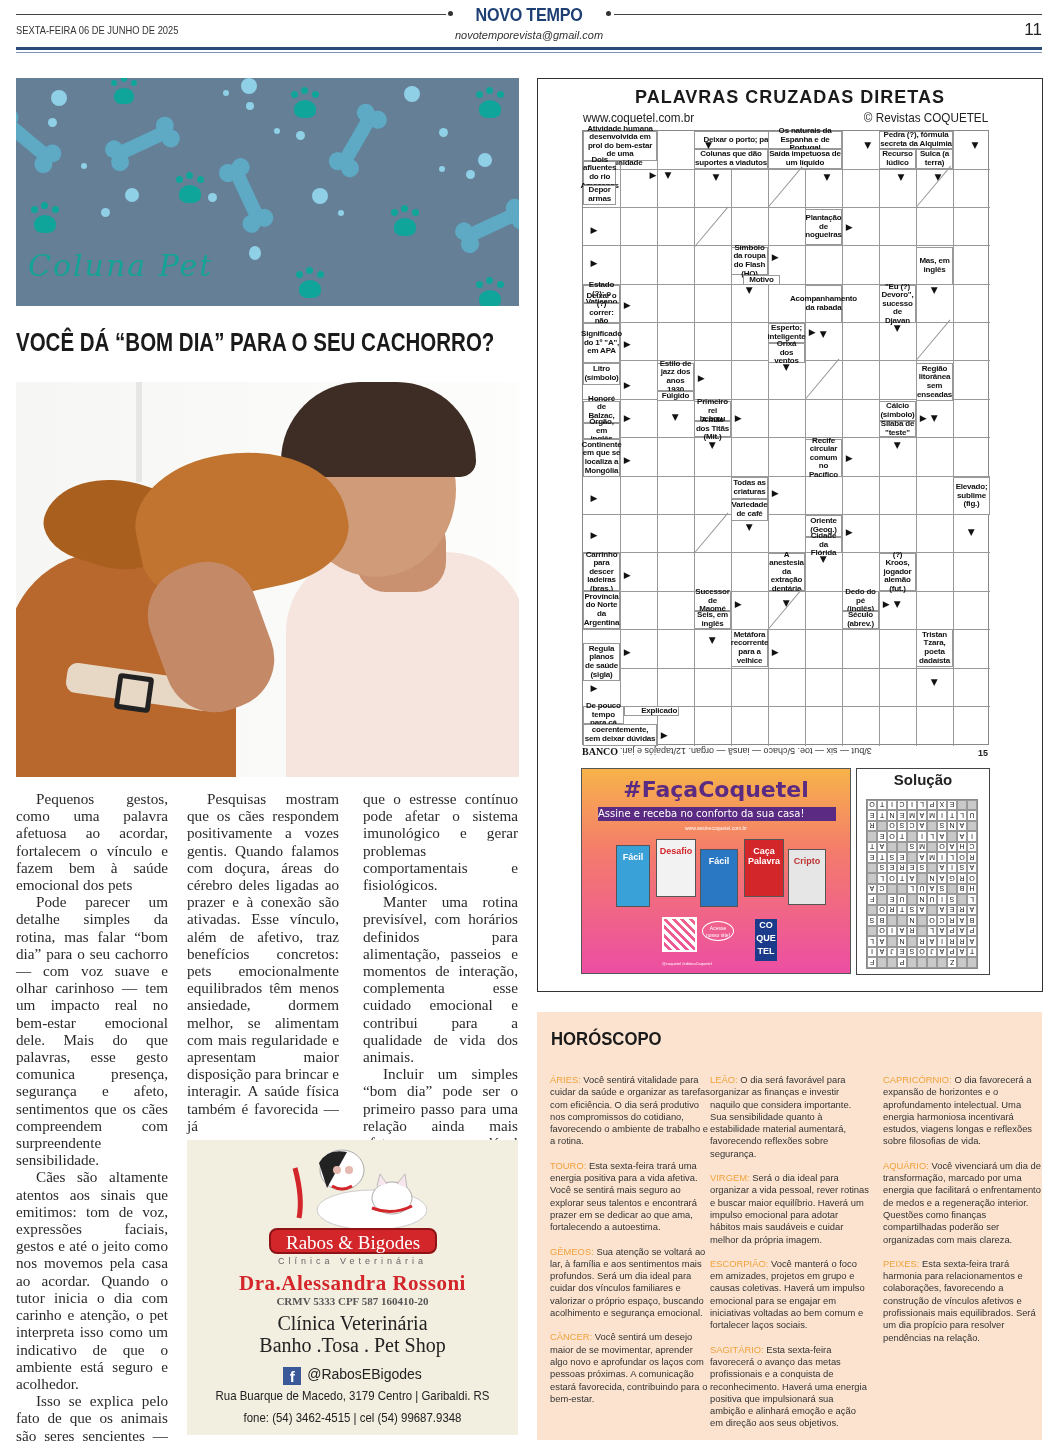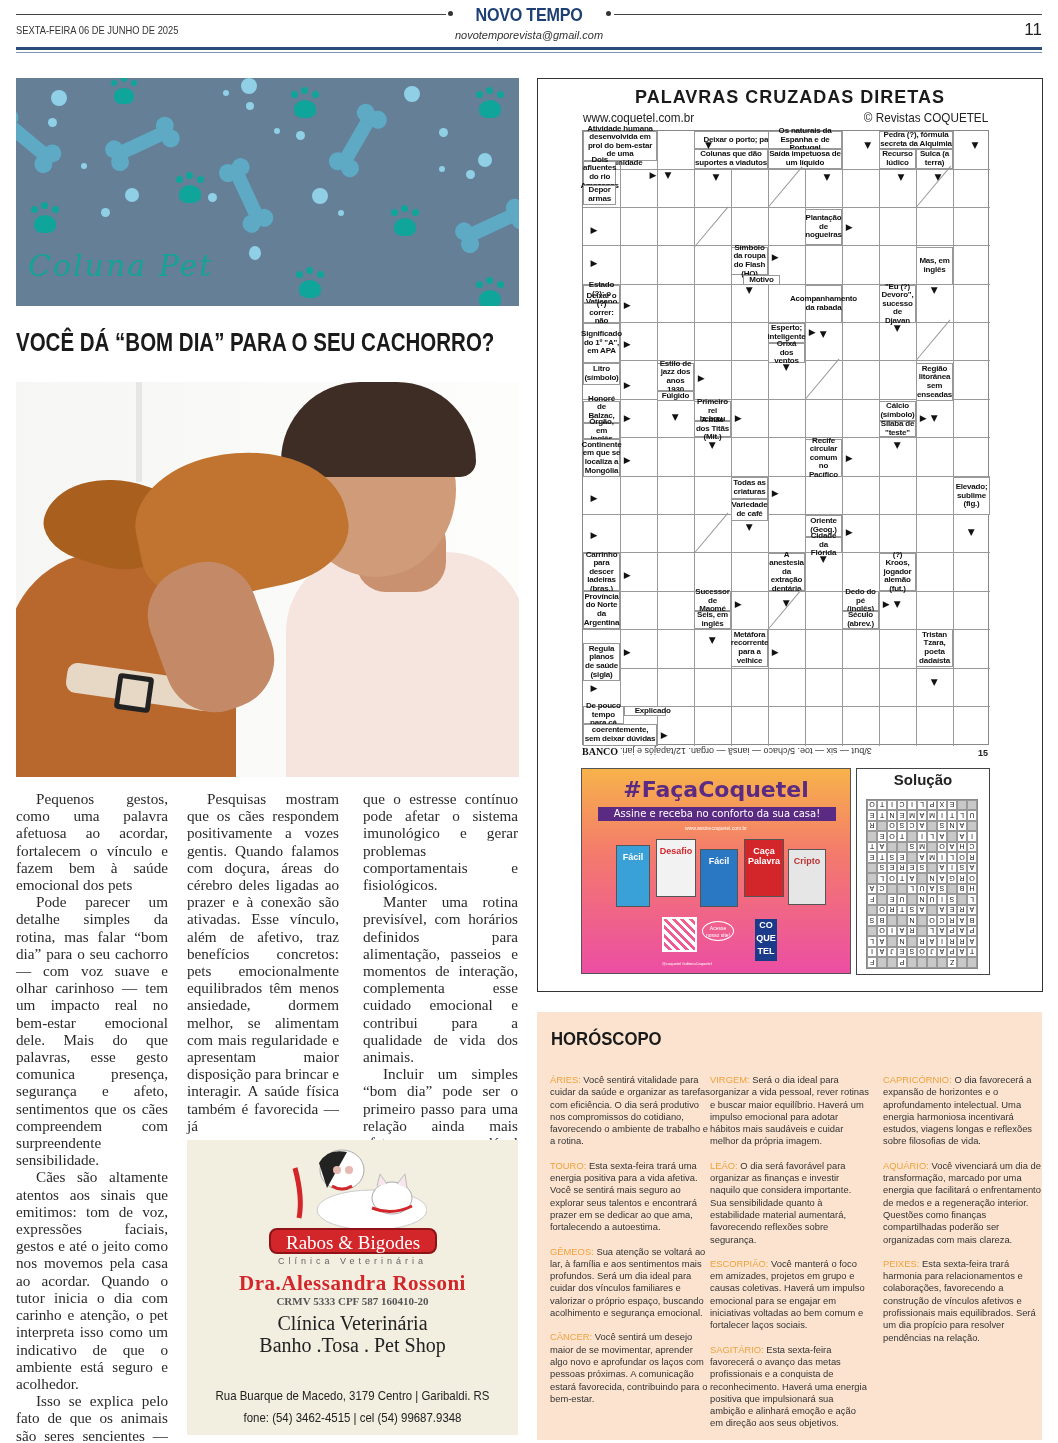--- a/index.html
+++ b/index.html
@@ -63,21 +63,21 @@
   .gl{position:absolute;background:#999}
   .clue{position:absolute;font-family:"Liberation Sans",sans-serif;font-weight:bold;font-size:8px;line-height:8.6px;text-align:center;color:#111;background:#fff;border:1px solid #999;display:flex;align-items:center;justify-content:center;transform-origin:center;letter-spacing:-.2px}
   .arr{position:absolute;font-size:9px;color:#111;line-height:9px;font-family:"DejaVu Sans",sans-serif}
   .diag{position:absolute;height:1px;background:#999;transform-origin:left center}
   .banco{position:absolute;left:582px;top:746px;font-family:Liberation Serif, serif;font-weight:bold;font-size:10px;color:#111}
   .banco-words{position:absolute;left:620px;top:746px;font-family:"Liberation Sans",sans-serif;font-size:9px;color:#333;transform:rotate(180deg);white-space:nowrap}
   .xw-num{position:absolute;left:978px;top:748px;font-family:"Liberation Sans",sans-serif;font-weight:bold;font-size:9px}
   
   .cq{position:absolute;left:581px;top:768px;width:270px;height:206px;background:linear-gradient(180deg,#f7b34a 0%,#f47c6b 40%,#ec4ea3 100%);border:1px solid #555;overflow:hidden}
   .cq .h{position:absolute;top:8px;left:0;width:100%;text-align:center;font-family:"DejaVu Sans",sans-serif;font-weight:bold;font-size:22px;color:#5b2a82}
-  .cq .sub{position:absolute;top:38px;left:16px;width:238px;height:14px;background:#5b2a82;color:#fff;font-family:"DejaVu Sans",sans-serif;font-size:10px;text-align:center;line-height:14px}
+  .cq .sub{position:absolute;top:38px;left:16px;width:238px;height:14px;background:#5b2a82;color:#fff;font-family:"DejaVu Sans",sans-serif;font-size:10px;line-height:14px}
   .cq .web{position:absolute;top:56px;left:0;width:100%;text-align:center;font-family:"Liberation Sans",sans-serif;font-size:5px;color:#fff}
   .cq .mag{position:absolute;border:1px solid #555;font-family:"Liberation Sans",sans-serif;font-weight:bold;font-size:9px;color:#fff;text-align:center;padding-top:6px}
   .cq .qr{position:absolute;left:80px;top:148px;width:35px;height:35px;border:2px solid #fff;background:repeating-linear-gradient(45deg,#fff 0 3px,transparent 3px 6px)}
   .cq .visit{position:absolute;left:120px;top:152px;width:32px;height:20px;border:1px solid #fff;border-radius:50%;font-family:"Liberation Sans",sans-serif;font-size:5px;color:#fff;text-align:center;line-height:7px;padding-top:3px}
   .cq .cqlogo{position:absolute;left:173px;top:150px;width:22px;height:42px;background:#1b3a8a;color:#fff;font-family:"Liberation Sans",sans-serif;font-weight:900;font-size:9px;line-height:13px;text-align:center}
   .cq .social{position:absolute;left:80px;top:192px;font-family:"Liberation Sans",sans-serif;font-size:4px;color:#fff}
   
   .sol{position:absolute;left:856px;top:768px;width:134px;height:207px;border:1.5px solid #444;background:#fff}
   .sol .t{position:absolute;top:2px;width:100%;text-align:center;font-family:"Liberation Sans",sans-serif;font-weight:bold;font-size:15px}
   .sol .sg{position:absolute;left:9px;top:30px;display:grid;grid-template-columns:repeat(11,10px);grid-auto-rows:10.5px;border:1px solid #888;transform:rotate(180deg)}
@@ -224,20 +224,21 @@
     <path d="M90 38 L93 26 L100 36 M110 36 L118 26 L120 40" fill="#f7e6ee" stroke="#bbb"></path>
     <path d="M85 60 Q105 68 125 58" stroke="#d3262b" stroke-width="3" fill="none"></path>
     <path d="M45 38 Q55 44 65 38" stroke="#d3262b" stroke-width="3" fill="none"></path>
   </svg>
   <div class="logo-pill">Rabos &amp; Bigodes</div>
   <div class="tag">Clínica Veterinária</div>
   <div class="dr">Dra.Alessandra Rossoni</div>
   <div class="crmv">CRMV 5333 CPF 587 160410-20</div>
   <div class="l1">Clínica Veterinária</div>
   <div class="l2">Banho .Tosa . Pet Shop</div>
+  <div class="fb"><span class="fbico">f</span><span>@RabosEBigodes</span></div>
   <div class="addr">Rua Buarque de Macedo, 3179   Centro |  Garibaldi. RS</div>
   <div class="phone">fone: (54) 3462-4515  |  cel (54) 99687.9348</div>
 </div>
 
 <div class="xw-frame"></div>
 <div class="xw-title">PALAVRAS CRUZADAS DIRETAS</div>
 <div class="xw-url">www.coquetel.com.br</div>
 <div class="xw-copy">© Revistas COQUETEL</div>
 <div class="grid" id="xwgrid">
     <div class="gl" style="left: 37px; top: 0px; width: 1px; height: 615px;"></div>
@@ -308,21 +309,21 @@
     <div class="clue" style="left: 296px; top: 422px; width: 37px; height: 38px;">(?) Kroos, jogador alemão (fut.)</div>
     <div class="clue" style="left: 0px; top: 460px; width: 37px; height: 38px;">Província do Norte da Argentina</div>
     <div class="clue" style="left: 111px; top: 460px; width: 37px; height: 20px;">Sucessor de Maomé</div>
     <div class="clue" style="left: 111px; top: 480px; width: 37px; height: 18px;">Seis, em inglês</div>
     <div class="clue" style="left: 259px; top: 460px; width: 37px; height: 20px;">Dedo do pé (inglês)</div>
     <div class="clue" style="left: 259px; top: 480px; width: 37px; height: 18px;">Século (abrev.)</div>
     <div class="clue" style="left: 0px; top: 512px; width: 37px; height: 38px;">Regula planos de saúde (sigla)</div>
     <div class="clue" style="left: 148px; top: 498px; width: 37px; height: 38px;">Metáfora recorrente para a velhice</div>
     <div class="clue" style="left: 333px; top: 498px; width: 37px; height: 38px;">Tristan Tzara, poeta dadaísta</div>
     <div class="clue" style="left: 0px; top: 575px; width: 40.7px; height: 18px;">De pouco tempo para cá</div>
-    <div class="clue" style="left: 40.7px; top: 575px; width: 42px; height: 10px; padding-left: 16px;">Explicado</div>
+    <div class="clue" style="left: 40.7px; top: 575px; width: 55px; height: 10px; padding-left: 16px;">Explicado</div>
     <div class="clue" style="left: 0px; top: 593px; width: 74px; height: 22px;">coerentemente, sem deixar dúvidas</div>
     <span class="arr" style="left: 122.1px; top: 10px;">▼</span>
     <span class="arr" style="left: 281.2px; top: 10px;">▼</span>
     <span class="arr" style="left: 388.5px; top: 10px;">▼</span>
     <span class="arr" style="left: 66.6px; top: 40px;">▶</span>
     <span class="arr" style="left: 81.4px; top: 40px;">▼</span>
     <span class="arr" style="left: 129.5px; top: 42px;">▼</span>
     <span class="arr" style="left: 240.5px; top: 42px;">▼</span>
     <span class="arr" style="left: 314.5px; top: 42px;">▼</span>
     <span class="arr" style="left: 351.5px; top: 42px;">▼</span>
@@ -578,22 +579,22 @@
 
 <div class="horo">
   <h2>HORÓSCOPO</h2>
   <div class="hcol" id="hcol1" style="left:13px">
       <p><span class="sign">ÁRIES: </span><span>Você sentirá vitalidade para cuidar da saúde e organizar as tarefas com eficiência. O dia será produtivo nos compromissos do cotidiano, favorecendo o ambiente de trabalho e a rotina.</span></p>
       <p><span class="sign">TOURO: </span><span>Esta sexta-feira trará uma energia positiva para a vida afetiva. Você se sentirá mais seguro ao explorar seus talentos e encontrará prazer em se dedicar ao que ama, fortalecendo a autoestima.</span></p>
       <p><span class="sign">GÊMEOS: </span><span>Sua atenção se voltará ao lar, à família e aos sentimentos mais profundos. Será um dia ideal para cuidar dos vínculos familiares e valorizar o próprio espaço, buscando acolhimento e segurança emocional.</span></p>
       <p><span class="sign">CÂNCER: </span><span>Você sentirá um desejo maior de se movimentar, aprender algo novo e aprofundar os laços com pessoas próximas. A comunicação estará favorecida, contribuindo para o bem-estar.</span></p>
     </div>
   <div class="hcol" id="hcol2" style="left:173px">
+      <p><span class="sign">LEÃO: </span><span>O dia será favorável para organizar as finanças e investir naquilo que considera importante. Sua sensibilidade quanto à estabilidade material aumentará, favorecendo reflexões sobre segurança.</span></p>
       <p><span class="sign">VIRGEM: </span><span>Será o dia ideal para organizar a vida pessoal, rever rotinas e buscar maior equilíbrio. Haverá um impulso emocional para adotar hábitos mais saudáveis e cuidar melhor da própria imagem.</span></p>
-      <p><span class="sign">LEÃO: </span><span>O dia será favorável para organizar as finanças e investir naquilo que considera importante. Sua sensibilidade quanto à estabilidade material aumentará, favorecendo reflexões sobre segurança.</span></p>
       <p><span class="sign">ESCORPIÃO: </span><span>Você manterá o foco em amizades, projetos em grupo e causas coletivas. Haverá um impulso emocional para se engajar em iniciativas voltadas ao bem comum e fortalecer laços sociais.</span></p>
       <p><span class="sign">SAGITÁRIO: </span><span>Esta sexta-feira favorecerá o avanço das metas profissionais e a conquista de reconhecimento. Haverá uma energia positiva que impulsionará sua ambição e alinhará emoção e ação em direção aos seus objetivos.</span></p>
     </div>
   <div class="hcol" id="hcol3" style="left:346px">
       <p><span class="sign">CAPRICÓRNIO: </span><span>O dia favorecerá a expansão de horizontes e o aprofundamento intelectual. Uma energia harmoniosa incentivará estudos, viagens longas e reflexões sobre filosofias de vida.</span></p>
       <p><span class="sign">AQUÁRIO: </span><span>Você vivenciará um dia de transformação, marcado por uma energia que facilitará o enfrentamento de medos e a regeneração interior. Questões como finanças compartilhadas poderão ser organizadas com mais clareza.</span></p>
       <p><span class="sign">PEIXES: </span><span>Esta sexta-feira trará harmonia para relacionamentos e colaborações, favorecendo a construção de vínculos afetivos e profissionais mais equilibrados. Será um dia propício para resolver pendências na relação.</span></p>
     </div>
 </div>
 

